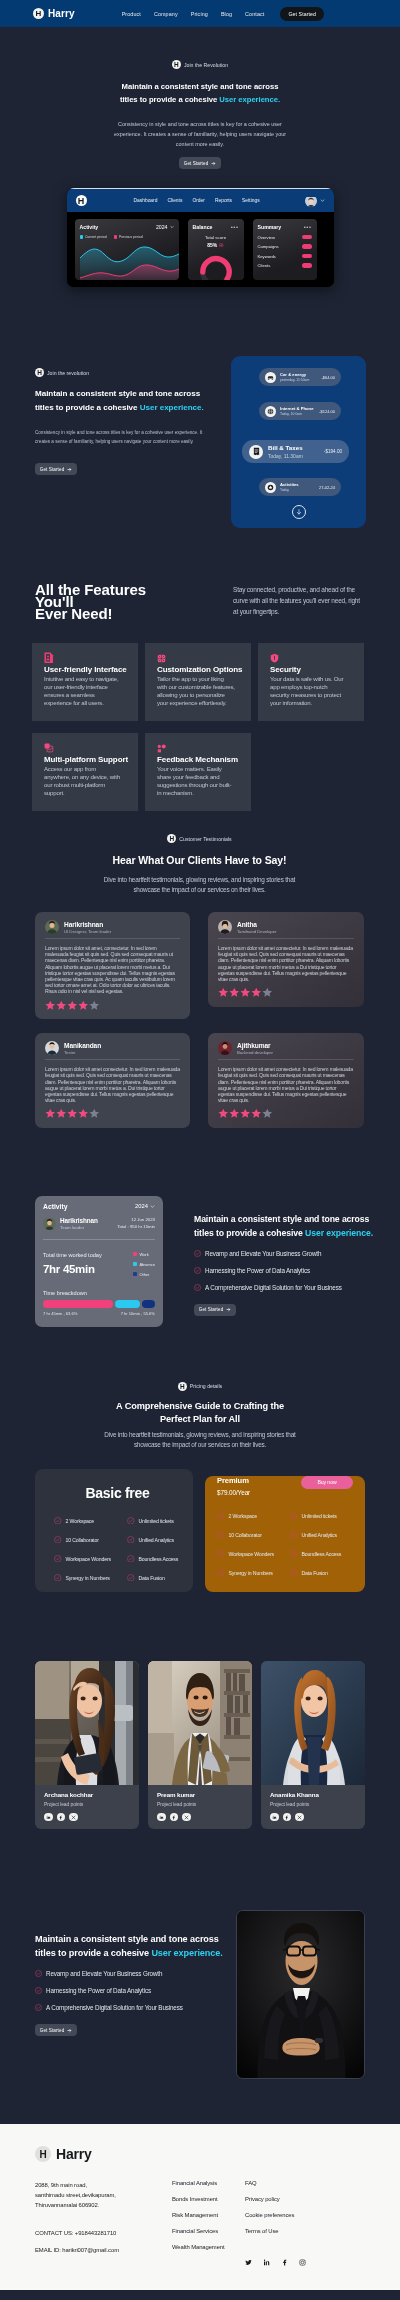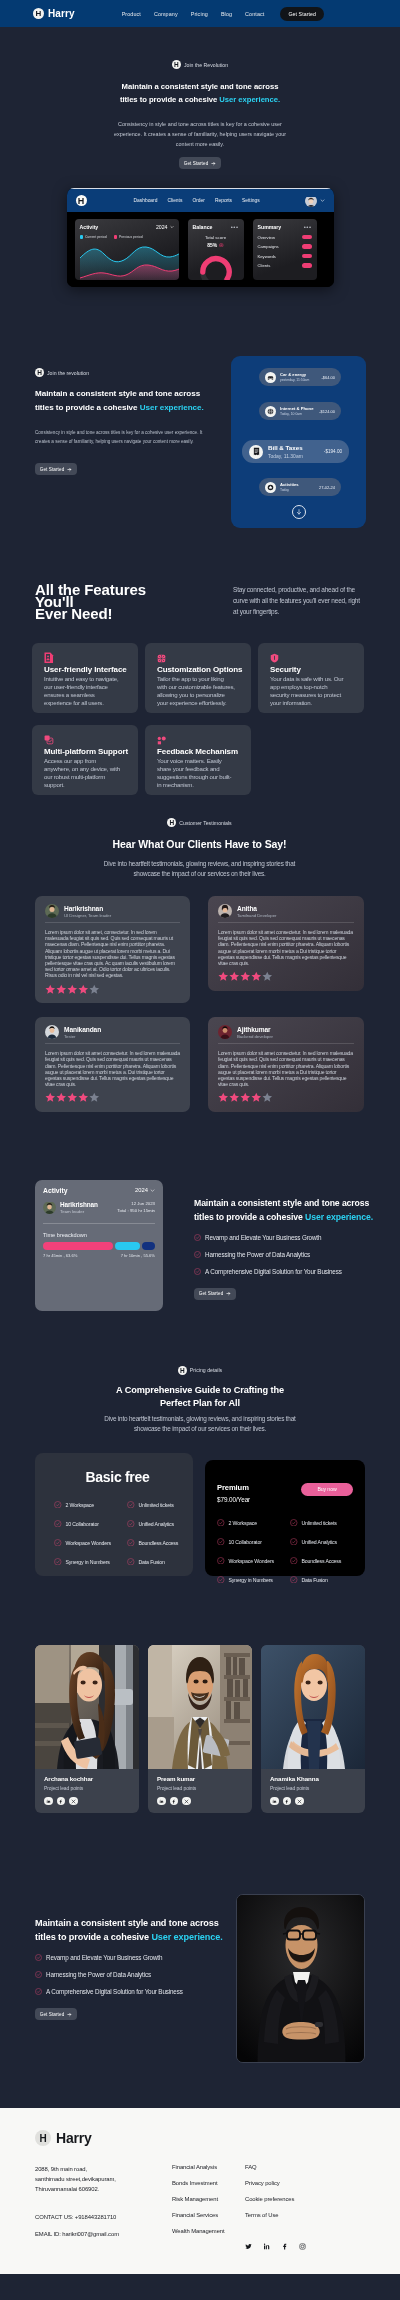--- a/index.html
+++ b/index.html
@@ -144,21 +144,21 @@
     width: 14px; height: 14px; border-radius: 50%; border: 1px solid #dfe6f0;
     display: flex; align-items: center; justify-content: center;
   }
 
   
   .features { padding: 56px 33px 0 32px; }
   .feat-head { display: flex; justify-content: space-between; }
   .feat-head h2 { font-size: 15px; font-weight: 700; line-height: 12px; width: 150px; letter-spacing:-.1px; margin-left: 3px; }
   .feat-head p { width: 131px; font-size: 6.5px; line-height: 11px; color: #c0c6d2; padding-top: 0px; letter-spacing:-.2px; margin-right:3px; }
   .feat-grid { margin-top: 23px; display: grid; grid-template-columns: repeat(3, 106px); gap: 12px 7px; }
-  .fcard { background: #343a46; border-radius: 6px; padding: 6px 9px 8px 12px; height: 70px; }
+  .fcard { background: #343a46; border-radius: 0; padding: 6px 9px 8px 12px; height: 78px; }
   .fcard h3 { font-size: 8px; font-weight: 700; margin-top: -2px; letter-spacing:-.1px; white-space:nowrap; }
   .fcard p { font-size: 6.1px; line-height: 8px; color: #bfc5d1; margin-top: 1px; width: 78px; letter-spacing: -.2px; }
 
   
   .testi { padding: 23px 36px 0 35px; text-align: center; }
   .testi h2 { font-size: 10.5px; font-weight: 700; margin-top: 11px; letter-spacing:-.1px; }
   .testi > p { font-size: 6.4px; line-height: 10px; color: #c0c6d2; margin: 9px auto 0; width: 208px; letter-spacing:-.2px; }
   .tgrid { margin-top: 17px; display: grid; grid-template-columns: 155px 156px; gap: 14px 18px; text-align: left; align-items: start; }
   .tcard { border-radius: 7px; padding: 8px 10px 9px; }
   .tcard.a { background: #3e434e; }
@@ -196,21 +196,21 @@
   .act-right h2 { font-size: 8.7px; line-height: 14px; font-weight: 700; letter-spacing:-.1px; white-space:nowrap; }
   .chk { display: flex; align-items: center; gap: 4px; margin-top: 10px; font-size: 6.3px; color: #e2e5eb; letter-spacing:-.15px; }
 
   
   .pricing { padding: 55px 35px 0; text-align: center; }
   .pricing h2 { font-size: 9.2px; font-weight: 700; line-height: 13px; margin-top: 9px; letter-spacing:-.1px; }
   .pricing > p { font-size: 6.4px; line-height: 10px; color: #c0c6d2; margin: 4px auto 0; width: 208px; letter-spacing:-.2px; }
   .pgrid { margin-top: 19px; display: grid; grid-template-columns: 158px 160px; gap: 12px; text-align: left; align-items:start; }
   .pcard { border-radius: 8px; }
   .pcard.free { background: #2d323d; text-align: center; height:123px; padding: 16px 12px 0 19px; }
-  .pcard.prem { background: #000000; height:116px; margin-top:7px; padding: 23px 12px 0; }
+  .pcard.prem { background: #a16207; height:116px; margin-top:7px; padding: 0 12px 0; }
   .pcard.free h3 { font-size: 14px; font-weight: 700; margin-bottom: 0; letter-spacing:-.3px; }
   .prem-head { display: flex; align-items: flex-start; justify-content: space-between; }
   .prem-head h3 { font-size: 7.6px; font-weight: 700; letter-spacing:-.1px; }
   .prem-head .price { font-size: 6.4px; margin-top: 4px; letter-spacing:-.1px; }
   .buy { background: #e9609a; color: #fff; border: none; font-family: inherit; font-size: 5.2px; width:52px; height:13px; border-radius: 7px; letter-spacing:-.1px; }
   .plist { display: grid; grid-template-columns: 71px 1fr; gap: 11.5px 2px; margin-top: 16px; }
   .pitem { display: flex; align-items: center; gap: 4px; font-size: 5.2px; color: #e4e7ed; letter-spacing:-.15px; white-space:nowrap; }
 
   
   .team { padding: 43px 35px 0; }
@@ -686,20 +686,40 @@
               <path d="M3 28c2-7 6.4-9.5 11-9.5S23 21 25 28z" fill="#2c3b2a"></path>
               <path d="M8 8.5C8 4 10.8 2.2 14 2.2S20 4 20 8.5c-1.3-2.4-3.6-3-6-3s-4.7.6-6 3z" fill="#23190f"></path>
             </svg></div>
         <div>
           <div class="act-name">Harikrishnan</div>
           <div class="act-role">Team leader</div>
         </div>
         <div class="act-meta">
           <div>12 Jun 2023</div>
           <div>Total : 950 hr 15min</div>
+        </div>
+      </div>
+      <div style="display:flex;justify-content:space-between;align-items:flex-start">
+        <div>
+          <div class="act-label">Total time worked today</div>
+          <div class="act-big">7hr 45min</div>
+        </div>
+        <div class="act-legend" style="padding-top:12px">
+          <span>
+              <i style="background:#f2417a"></i>
+              <em style="font-style:normal">Work</em>
+            </span>
+          <span>
+              <i style="background:#29c9f0"></i>
+              <em style="font-style:normal">Absence</em>
+            </span>
+          <span>
+              <i style="background:#1e3e94"></i>
+              <em style="font-style:normal">Other</em>
+            </span>
         </div>
       </div>
       <div class="act-label" style="margin-top:8px">Time breackdown</div>
       <div class="bd-bar">
         <i style="background:#f2417a;width:63.6%"></i>
         <i style="background:#29c9f0;width:22%"></i>
         <i style="background:#12317f;width:12%"></i>
       </div>
       <div class="bd-foot">
         <span>7 hr 45min , 63.6%</span>

